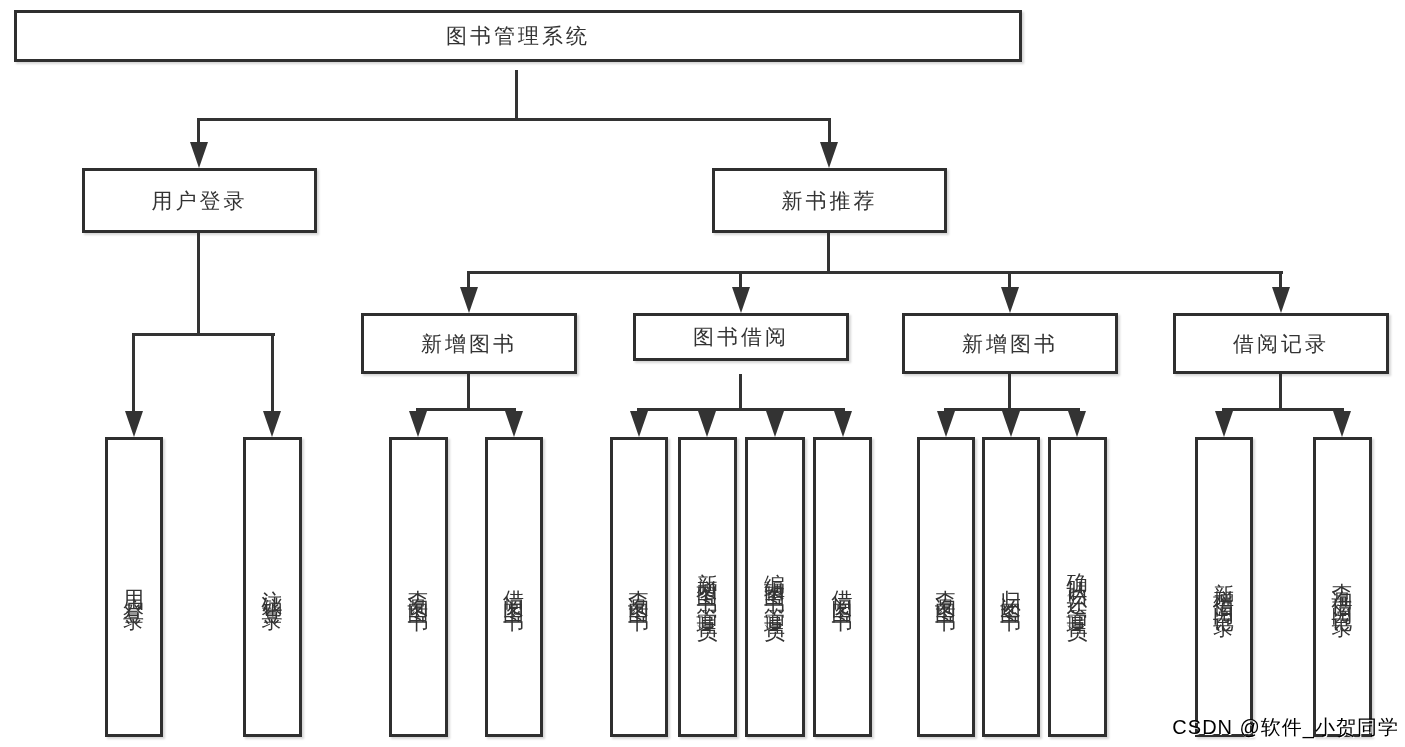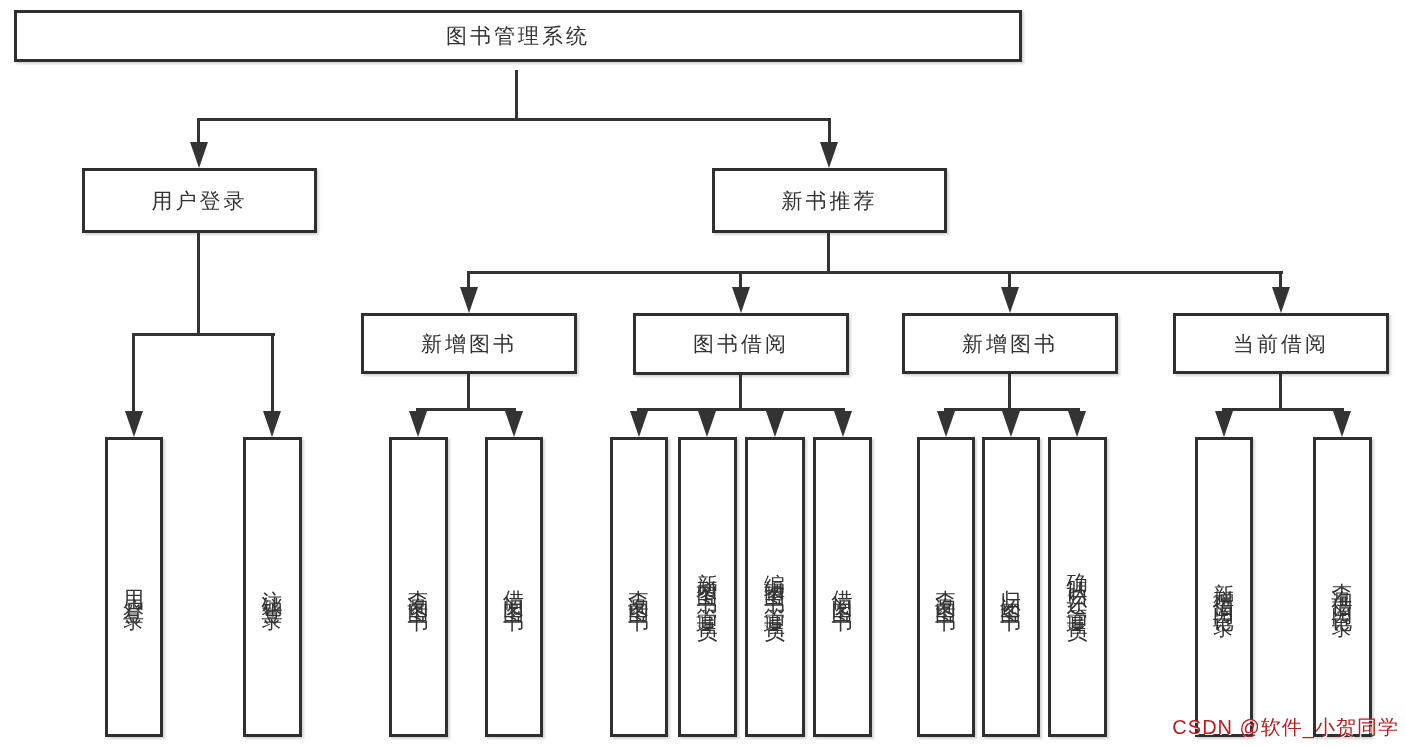--- a/index.html
+++ b/index.html
@@ -14,29 +14,29 @@
   }
   .hlabel { font-size:21px; letter-spacing:3px; white-space:nowrap; }
   .vtext  { writing-mode:vertical-rl; font-size:21px; letter-spacing:7px; line-height:1; }
   .line   { position:absolute; background:#333333; }
   .arrow  {
     position:absolute; width:0; height:0;
     border-left:9px solid transparent; border-right:9px solid transparent;
     border-top:26px solid #333333;
   }
   .watermark {
-    position:absolute; top:714px; right:6px; font-size:20px; color:#b91c1c;
+    position:absolute; top:714px; right:6px; font-size:20px; color:#000000;
     letter-spacing:1px; text-shadow:1px 1px 0 #ffffff; z-index:5; white-space:nowrap;
   }
   
   #n-root   { left:14px;  top:10px;  width:1008px; height:52px; }
   #n-l2-0   { left:82px;  top:168px; width:235px;  height:65px; }
   #n-l2-1   { left:712px; top:168px; width:235px;  height:65px; }
   #n-l3-0   { left:361px; top:313px; width:216px;  height:61px; }
-  #n-l3-1   { left:633px; top:313px; width:216px;  height:62px; }
+  #n-l3-1   { left:633px; top:313px; width:216px;  height:48px; }
   #n-l3-2   { left:902px; top:313px; width:216px;  height:61px; }
   #n-l3-3   { left:1173px;top:313px; width:216px;  height:61px; }
   .leaf     { top:437px; height:300px; }
   #leaf-0  { left:105px;  width:58px; }
   #leaf-1  { left:243px;  width:59px; }
   #leaf-2  { left:389px;  width:59px; }
   #leaf-3  { left:485px;  width:58px; }
   #leaf-4  { left:610px;  width:58px; }
   #leaf-5  { left:678px;  width:59px; }
   #leaf-6  { left:745px;  width:60px; }
@@ -66,21 +66,21 @@
   <div class="box" id="n-l3-0">
     <span class="hlabel">新增图书</span>
   </div>
   <div class="box" id="n-l3-1">
     <span class="hlabel">图书借阅</span>
   </div>
   <div class="box" id="n-l3-2">
     <span class="hlabel">新增图书</span>
   </div>
   <div class="box" id="n-l3-3">
-    <span class="hlabel">当前借阅</span>
+    <span class="hlabel">借阅记录</span>
   </div>
 
   <div class="box leaf" id="leaf-0">
     <span class="vtext">用户登录</span>
   </div>
   <div class="box leaf" id="leaf-1">
     <span class="vtext">注销登录</span>
   </div>
   <div class="box leaf" id="leaf-2">
     <span class="vtext">查询图书</span>

